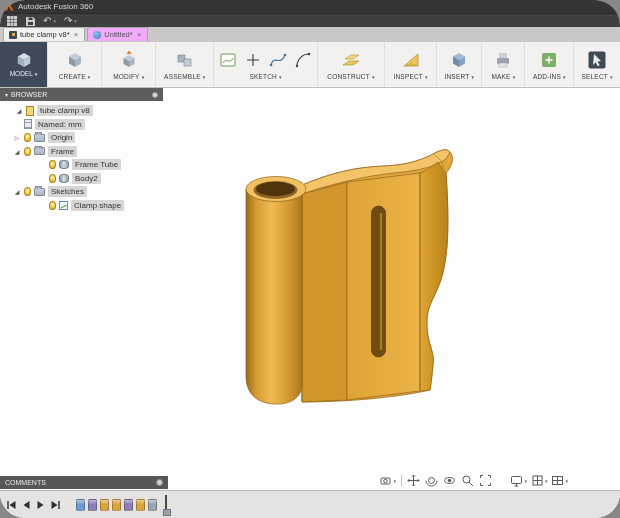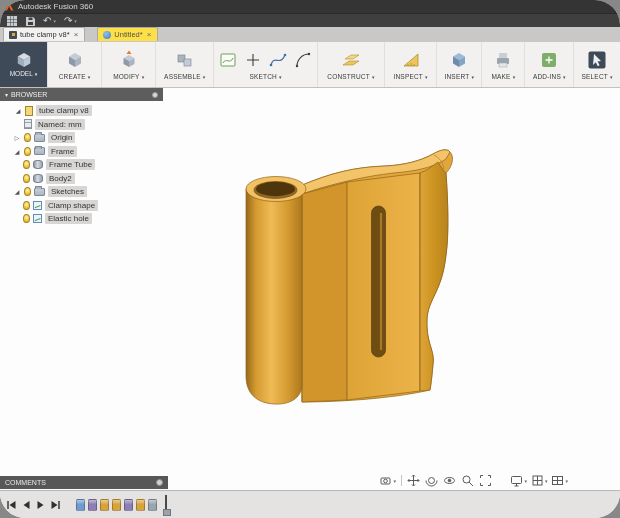--- a/index.html
+++ b/index.html
@@ -18,21 +18,21 @@
   .qitem{display:flex;align-items:center;gap:1px;}
   .qundo,.qredo{color:#cfcfcf;font-size:10px;line-height:10px;}
   .caret-dk::after{content:"▾";font-family:"DejaVu Sans",sans-serif;font-size:5px;color:#9a9a9a;margin-left:1px;}
 
   
   .tabbar{position:absolute;top:27px;left:0;right:0;height:15px;background:#c9c8c7;
           display:flex;padding-left:3px;box-sizing:border-box;}
   .tab{height:14px;display:flex;align-items:center;gap:3px;padding:0 5px;font-size:7.5px;color:#333;
        border:1px solid #a9a8a7;border-bottom:none;border-radius:2px 2px 0 0;box-sizing:border-box;}
   .tab.active{background:#f2f1f0;}
-  .tab.inactive{background:#fde047;color:#555;margin-left:12px;}
+  .tab.inactive{background:#f0abfc;color:#555;margin-left:2px;}
   .tabico1{width:8px;height:8px;background:#3f4a57;border-radius:1px;position:relative;}
   .tabico1::after{content:"";position:absolute;left:2.5px;top:2.5px;width:3px;height:3px;background:#e2a73c;}
   .tabico2{width:8px;height:8px;border-radius:50%;background:radial-gradient(circle at 35% 30%,#8fc0ea,#3f7fc4);}
   .tclose{color:#666;font-size:8px;line-height:8px;padding:0 1px;}
   .tclose::before{content:"×";}
 
   
   .toolbar{position:absolute;top:42px;left:0;right:0;height:46px;background:#f2f1f0;
            border-bottom:1px solid #c2c1c0;box-sizing:border-box;display:flex;align-items:stretch;}
   .model-block{width:47px;background:#3e4a58;display:flex;flex-direction:column;align-items:center;
@@ -47,21 +47,21 @@
 
   
   .browser{position:absolute;top:88px;left:0;width:163px;z-index:4;}
   .bheader{height:13px;background:#5d5d5d;color:#eee;font-size:7px;display:flex;align-items:center;
            gap:3px;padding:0 5px;}
   .bheader .sp{flex:1;}
   .bh-tri{color:#e8e8e8;font-size:6px;}
   .bh-dot{width:6px;height:6px;border-radius:50%;background:#d9d9d9;border:1px solid #9a9a9a;box-sizing:border-box;}
   .btree{padding-top:3px;font-size:8px;color:#333;background:rgba(253,253,253,.55);}
   .brow{height:13.5px;display:flex;align-items:center;gap:3px;}
-  .lvl0{padding-left:14px;} .lvl1{padding-left:13px;} .lvl2{padding-left:23px;}
+  .lvl0{padding-left:3px;margin-left:12px;} .lvl1{padding-left:13px;} .lvl2{padding-left:49px;}
   .tw{width:8px;text-align:center;font-size:6px;color:#555;font-family:"DejaVu Sans",sans-serif;flex:0 0 auto;}
   .tw.exp::before{content:"◢";} .tw.col::before{content:"▷";} .tw.none::before{content:"";}
   .chip{background:#d7d6d5;padding:0 3px;border-radius:1px;white-space:nowrap;line-height:11px;}
   .bulb{width:7px;height:9px;flex:0 0 auto;border-radius:50% 50% 45% 45%;
         background:radial-gradient(circle at 50% 35%,#fff3b0,#f2c43e 60%,#d9a32b);
         border:.5px solid #a8861f;box-sizing:border-box;}
   .tico{flex:0 0 auto;display:block;box-sizing:border-box;}
   .ico-design{width:8px;height:10px;background:#f5d67a;border:.5px solid #a8861f;}
   .ico-units{width:8px;height:10px;background:#e9ebee;border:.5px solid #8a929c;
              background-image:repeating-linear-gradient(#0000 0 2px,#9aa3ac 2px 2.7px);}
@@ -436,25 +436,20 @@
         <span class="tw exp glyph"></span>
         <span class="bulb"></span>
         <span class="tico ico-folder"></span>
         <span class="chip">Sketches</span>
       </div>
       <div class="brow lvl2">
         <span class="bulb"></span>
         <span class="tico ico-sketch"></span>
         <span class="chip">Clamp shape</span>
       </div>
-      <div class="brow lvl2">
-        <span class="bulb"></span>
-        <span class="tico ico-sketch"></span>
-        <span class="chip">Elastic hole</span>
-      </div>
     </div>
   </div>
 
   <div class="comments">
     <span>COMMENTS</span>
     <span class="sp"></span>
     <span class="cm-dot"></span>
   </div>
 
   <div class="bottombar">

